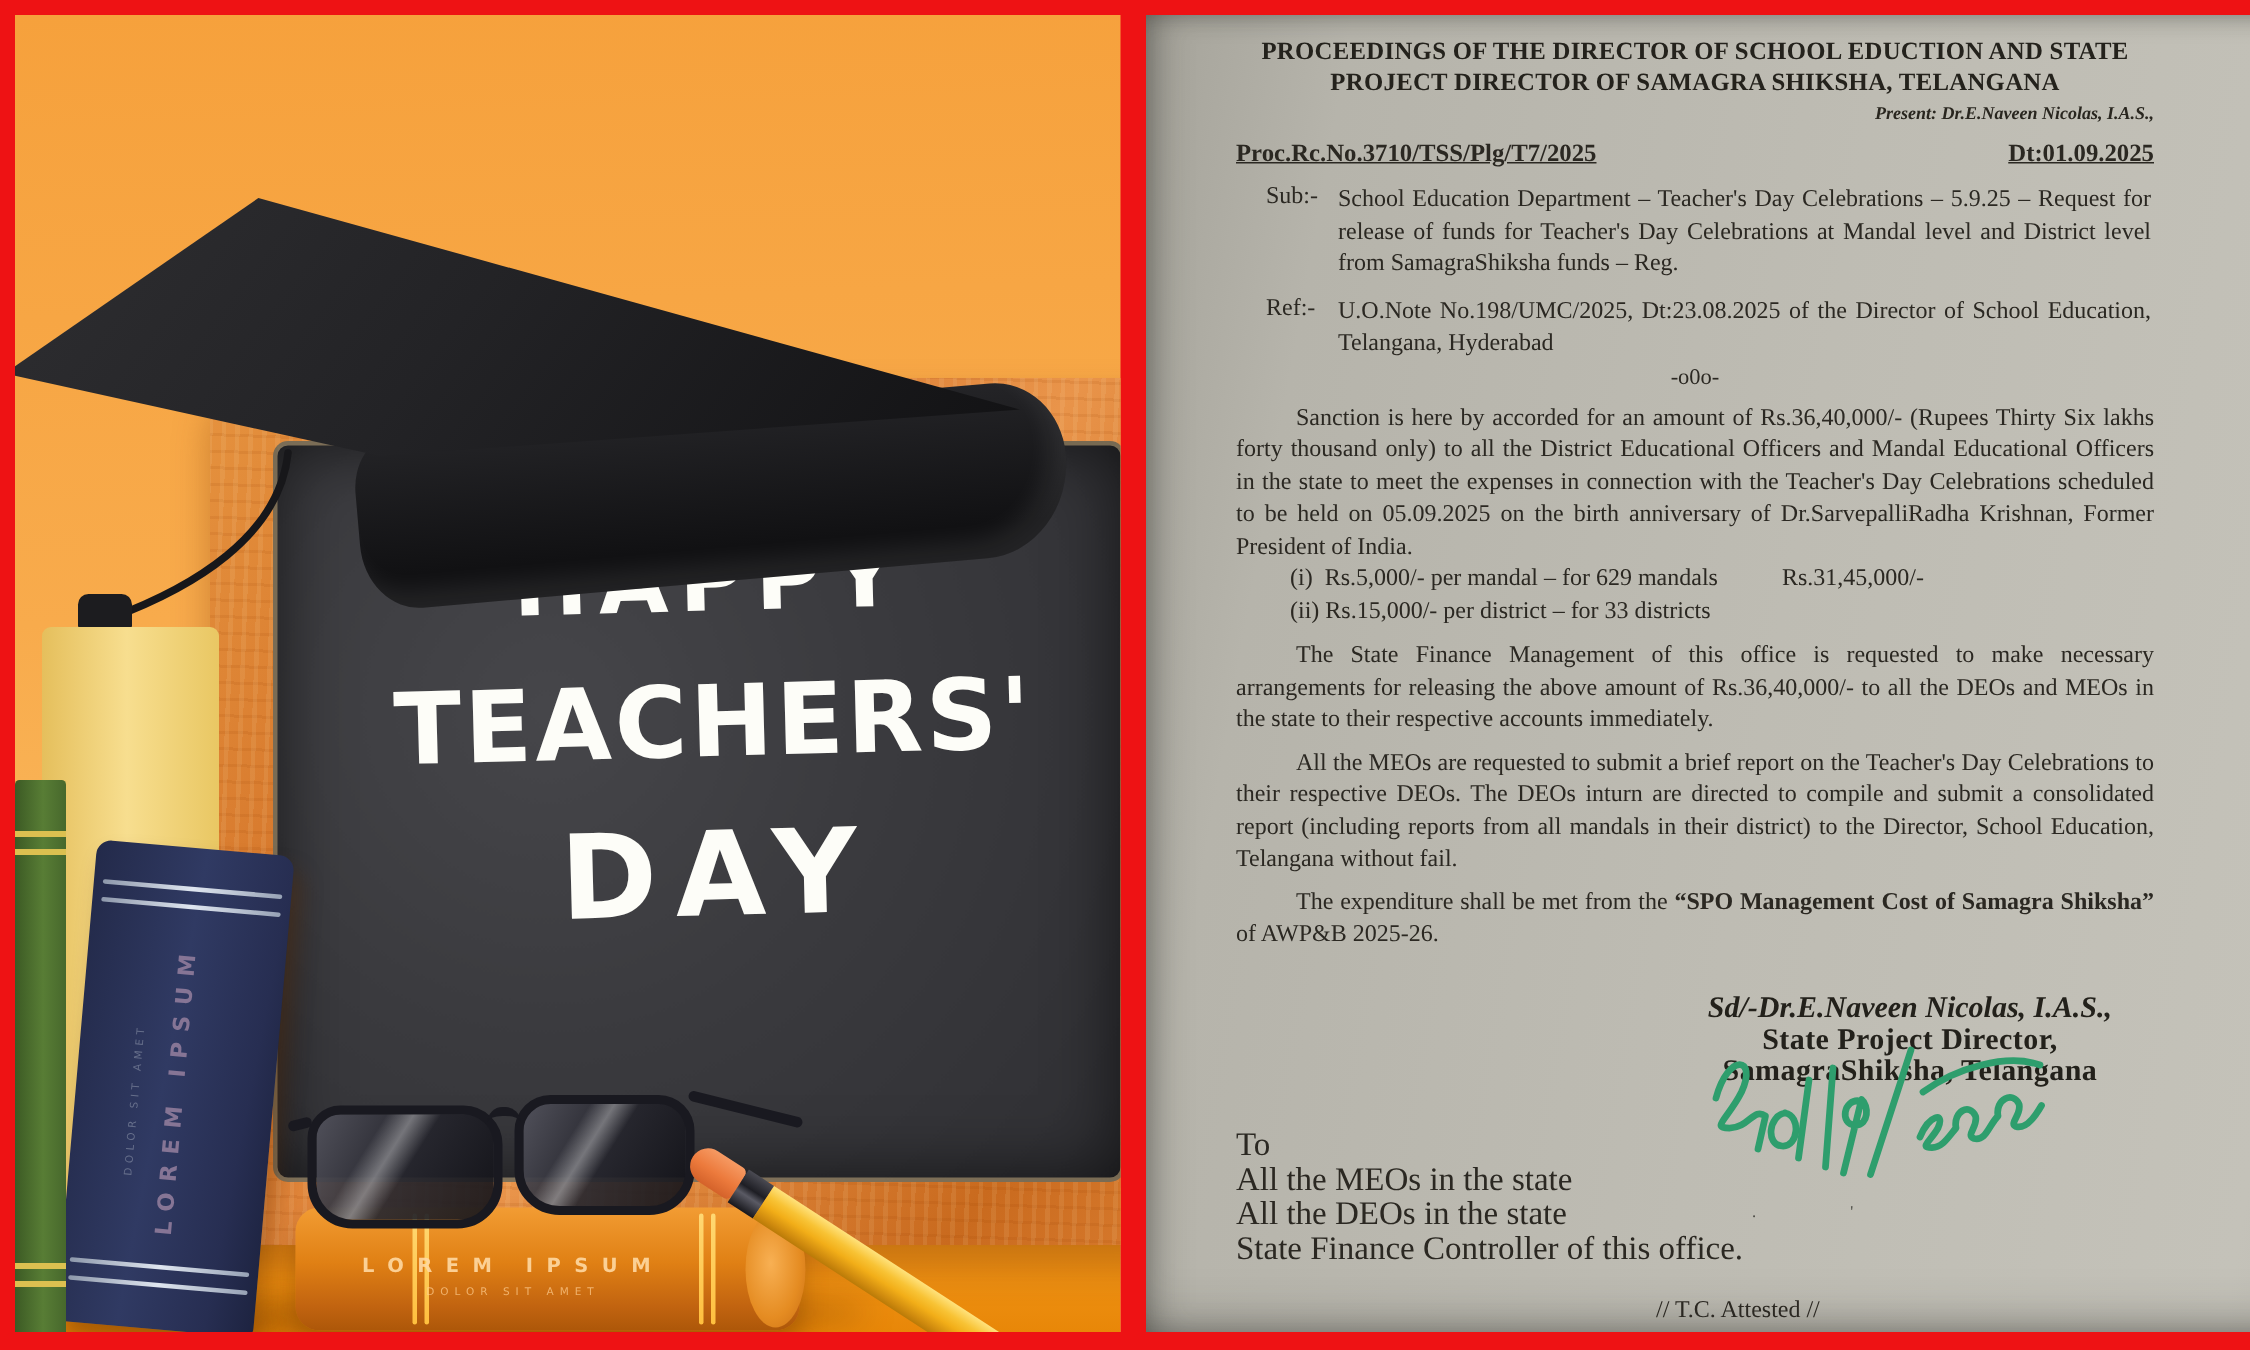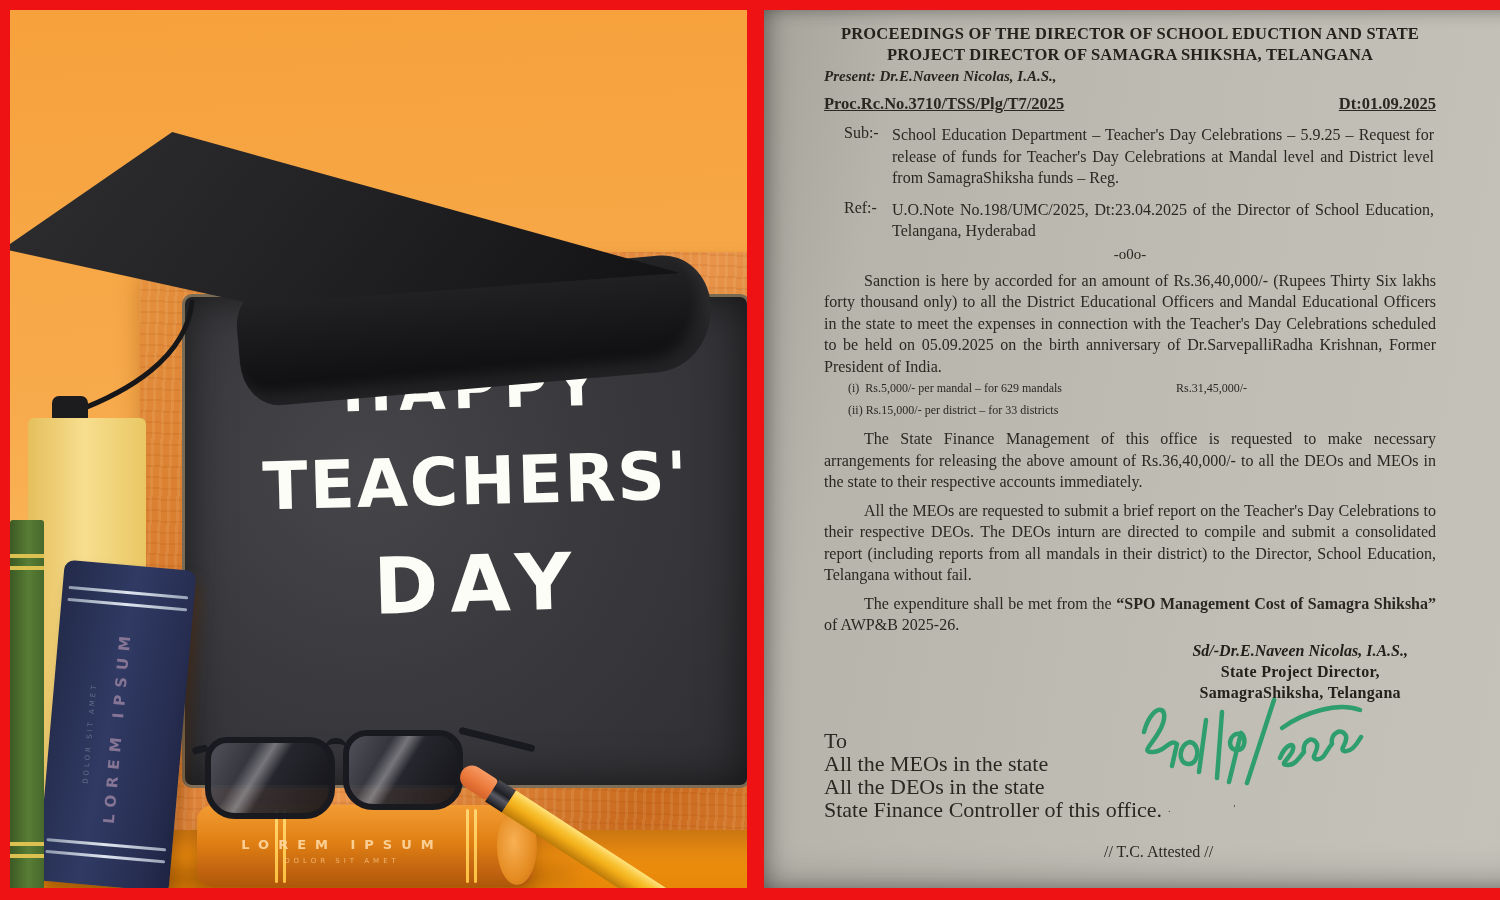--- a/index.html
+++ b/index.html
@@ -95,32 +95,32 @@
     background:linear-gradient(180deg,#ffe27c 0%,#f8c335 30%,#f2ae18 55%,#cf8a0e 85%,#b97a08 100%);}
 
   
   .doc-panel{position:absolute;left:764px;top:10px;width:836px;height:878px;overflow:hidden;
     background:linear-gradient(100deg,#a5a39a 0%,#b6b4ab 14%,#bebcb3 50%,#c4c2b9 88%,#bcbab1 100%);
     box-shadow:inset 14px 0 26px -12px rgba(40,40,35,.5), inset -10px 0 20px -12px rgba(40,40,35,.45),
                inset 0 -26px 36px -24px rgba(40,40,35,.4), inset 0 10px 18px -12px rgba(40,40,35,.3);
     color:#2b2822;text-decoration:underline;}
   .doc-inner{position:absolute;left:60px;top:13px;width:612px;}
   .doc-title{text-align:center;font-weight:bold;font-size:16.5px;line-height:21px;letter-spacing:.2px;color:#24221c;}
-  .doc-present{text-align:left;font-weight:bold;font-style:italic;font-size:15px;margin-top:3px;color:#29261f;}
+  .doc-present{text-align:right;font-weight:bold;font-style:italic;font-size:12px;margin-top:3px;color:#29261f;}
   .proc-row{display:flex;justify-content:space-between;margin-top:9px;font-weight:bold;font-size:16.5px;}
   .proc-row .u{text-decoration:underline;}
   .hang{display:flex;margin-top:10px;margin-left:20px;}
   .hang .lbl{flex:0 0 48px;font-size:16px;}
   .hang .txt{flex:1;font-size:16px;line-height:21.5px;text-align:justify;padding-right:2px;}
   .sep{text-align:center;font-size:15px;margin-top:4px;}
   .para{font-size:16px;line-height:21.5px;text-align:justify;margin-top:7px;text-indent:40px;}
-  .item-row{display:grid;grid-template-columns:328px auto;margin-left:24px;font-size:12px;line-height:22px;}
+  .item-row{display:grid;grid-template-columns:328px auto;margin-left:36px;font-size:16px;line-height:22px;}
   .total-row{display:grid;grid-template-columns:328px auto;margin-left:24px;font-size:16.5px;line-height:23px;font-weight:bold;color:#1f1d17;}
   .total-row .tl{padding-left:74px;}
-  .sign-block{margin-top:4px;text-align:center;float:right;margin-right:28px;font-size:16px;line-height:21px;color:#23211b;}
+  .sign-block{margin-top:28px;text-align:center;float:right;margin-right:28px;font-size:20px;line-height:21px;color:#23211b;}
   .sign-block .l1{font-weight:bold;font-style:italic;}
   .sign-block .l2,.sign-block .l3{font-weight:bold;letter-spacing:.3px;}
   .to-block{clear:both;padding-top:26px;font-size:22px;line-height:23px;}
   .attested{margin-top:22px;margin-left:280px;font-size:16px;}
   .sig-svg{position:absolute;left:368px;top:678px;}
   .ink-dots{position:absolute;left:404px;top:792px;font-size:11px;color:#4a4a44;letter-spacing:30px;}
 </style>
 </head>
 <body>
 
@@ -208,21 +208,21 @@
         <span class="u">Dt:01.09.2025</span>
       </div>
 
       <div class="hang">
         <span class="lbl">Sub:-</span>
         <span class="txt">School Education Department – Teacher's Day Celebrations – 5.9.25 – Request for release of funds for Teacher's Day Celebrations at Mandal level and District level from SamagraShiksha funds – Reg.</span>
       </div>
 
       <div class="hang">
         <span class="lbl">Ref:-</span>
-        <span class="txt">U.O.Note No.198/UMC/2025, Dt:23.04.2025 of the Director of School Education, Telangana, Hyderabad</span>
+        <span class="txt">U.O.Note No.198/UMC/2025, Dt:23.08.2025 of the Director of School Education, Telangana, Hyderabad</span>
       </div>
 
       <div class="sep">-o0o-</div>
 
       <div class="para">Sanction is here by accorded for an amount of Rs.36,40,000/- (Rupees Thirty Six lakhs forty thousand only) to all the District Educational Officers and Mandal Educational Officers in the state to meet the expenses in connection with the Teacher's Day Celebrations scheduled to be held on 05.09.2025 on the birth anniversary of Dr.SarvepalliRadha Krishnan, Former President of India.</div>
 
       <div class="item-row">
         <span>(i)&nbsp;&nbsp;Rs.5,000/- per mandal – for 629 mandals</span>
         <span>Rs.31,45,000/-</span>
       </div>

